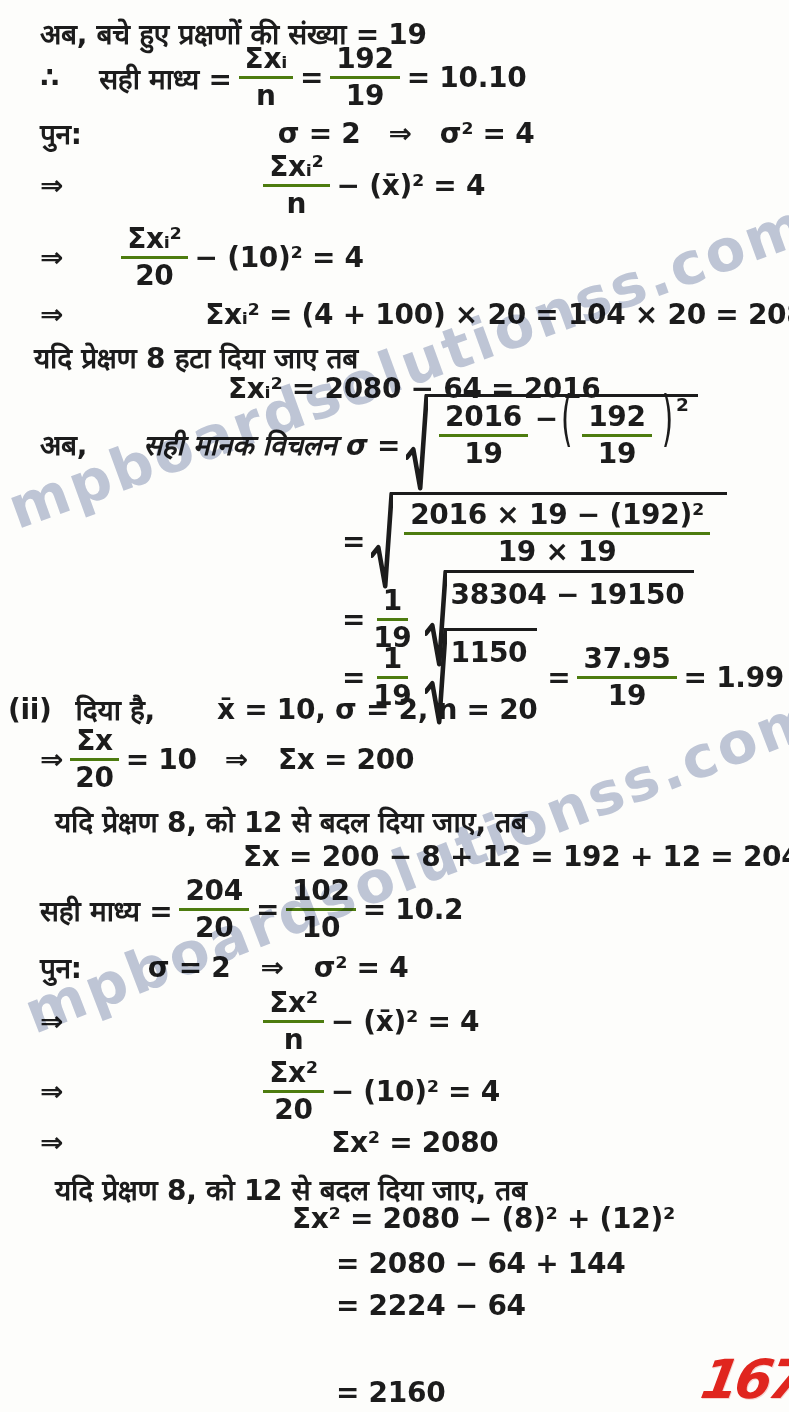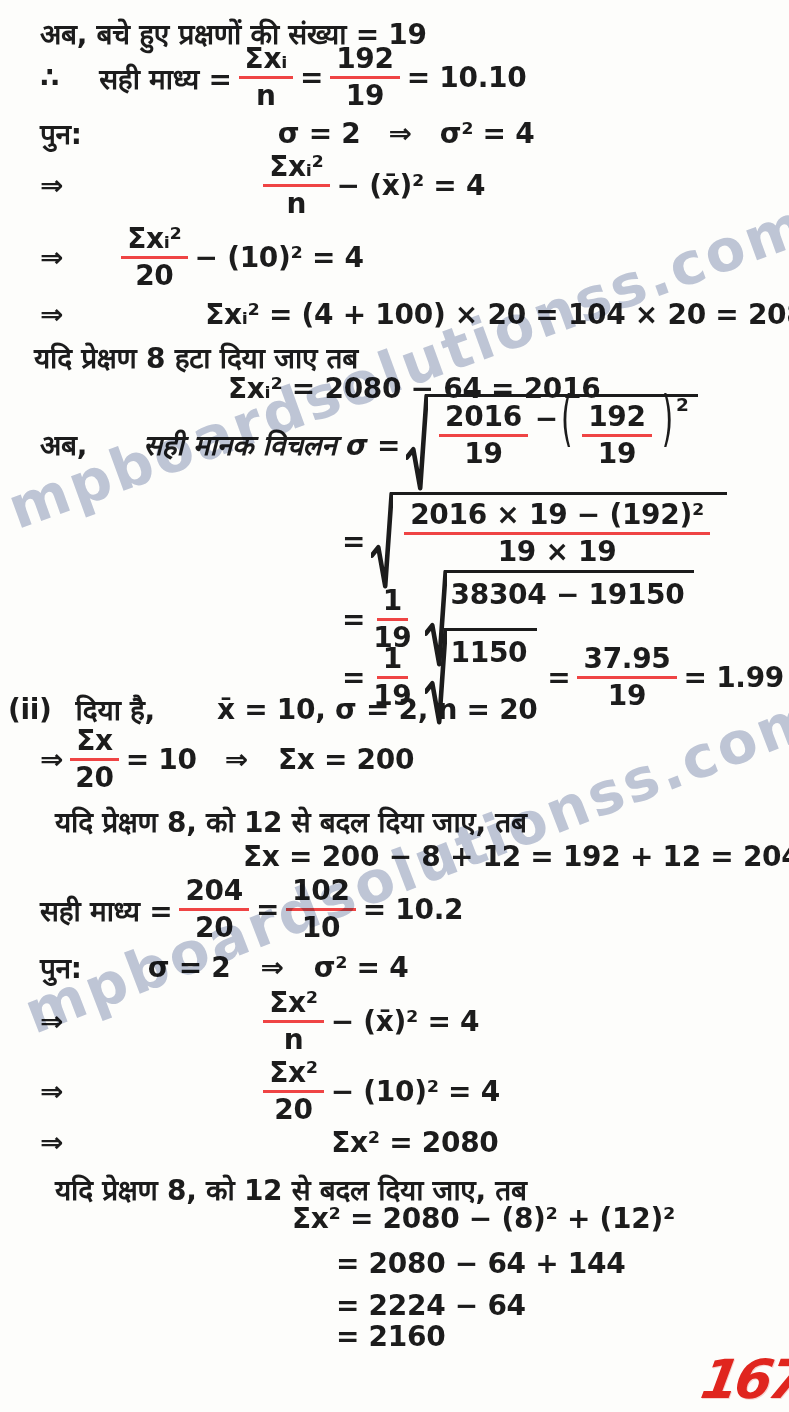--- a/index.html
+++ b/index.html
@@ -9,21 +9,21 @@
     font-family:"DejaVu Sans",sans-serif;color:#1c1c1c;
   }
   .line{
     position:absolute;display:flex;align-items:center;
     font-size:28px;font-weight:600;white-space:pre;letter-spacing:-0.3px;
     z-index:1;
   }
   .hindi{font-weight:700;}
   .tok{display:inline-block;}
   .frac{display:inline-flex;flex-direction:column;align-items:center;line-height:1.08;margin:0 7px;vertical-align:middle;}
-  .frac .num{padding:0 6px 2px;border-bottom:3px solid #ef4444;text-align:center;}
+  .frac .num{padding:0 6px 2px;border-bottom:3px solid #4d7c0f;text-align:center;}
   .frac .den{padding-top:2px;text-align:center;}
   .sqrt{display:inline-flex;align-items:stretch;margin-left:6px;}
   .sqrt-tick{width:22px;flex:0 0 auto;position:relative;}
   .sqrt-tick svg{position:absolute;left:0;top:0;width:100%;height:100%;}
   .sqrt-body{border-top:3px solid #1c1c1c;padding:5px 10px 2px 4px;display:inline-flex;align-items:flex-start;}
   .bigparen{font-weight:400;transform:scaleY(2.05);display:inline-block;margin:0 3px;font-size:1.05em;}
   .rsup{align-self:flex-start;margin-top:-8px;font-size:0.66em;}
   .wm{
     position:absolute;white-space:nowrap;font-weight:700;
     color:rgba(141,153,186,0.55);mix-blend-mode:multiply;
@@ -260,19 +260,19 @@
   </div>
 
   <div class="line" style="top:1247px;left:336px;">
     <span class="tok">= 2080 − 64 + 144</span>
   </div>
 
   <div class="line" style="top:1289px;left:336px;">
     <span class="tok">= 2224 − 64</span>
   </div>
 
-  <div class="line" style="top:1320px;left:336px;">
+  <div class="line" style="top:1376px;left:336px;">
     <span class="tok">= 2160</span>
   </div>
 
   <div class="pagenum">167</div>
 
 </div>
 
 </body></html>

